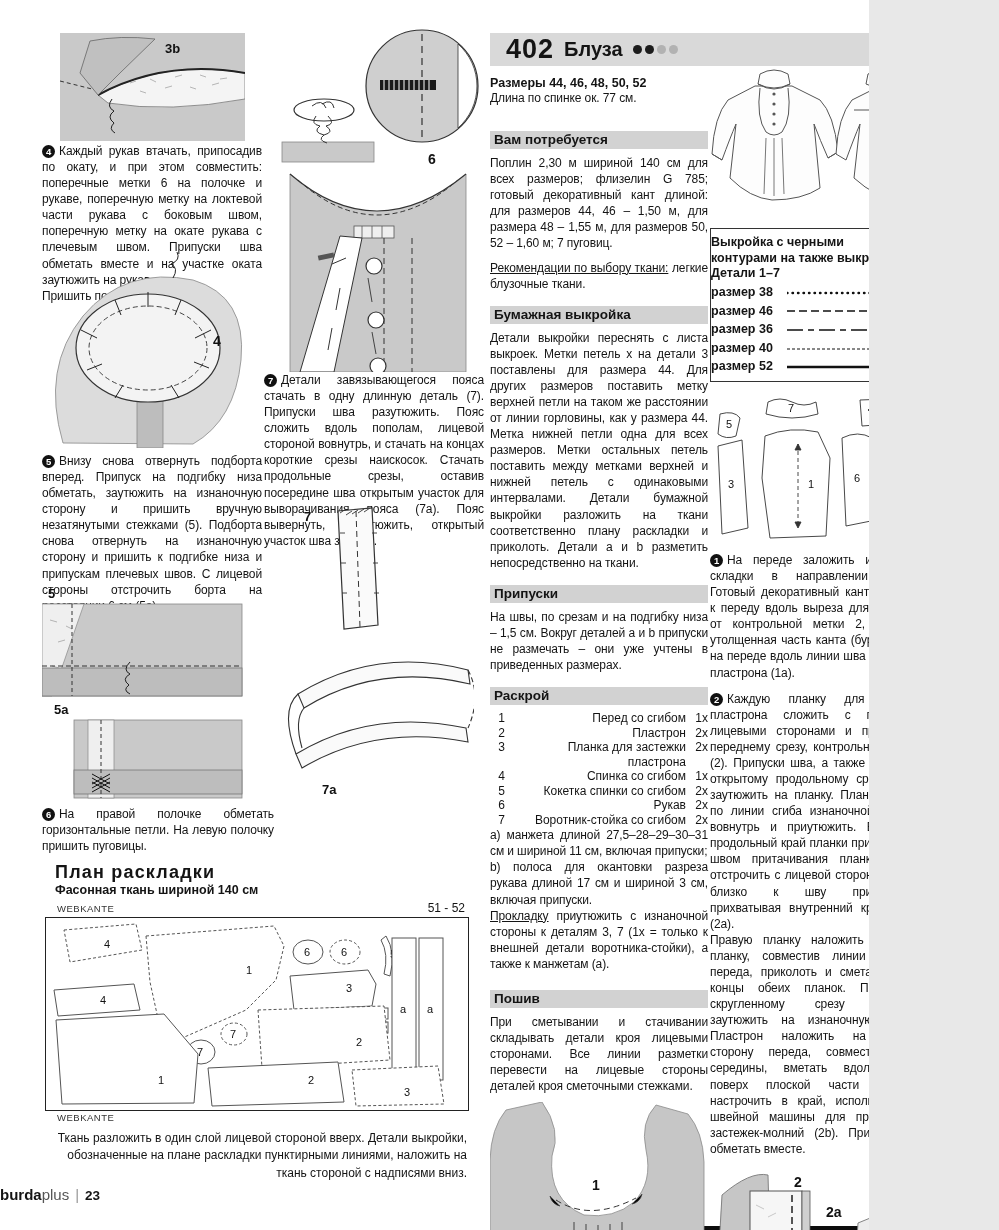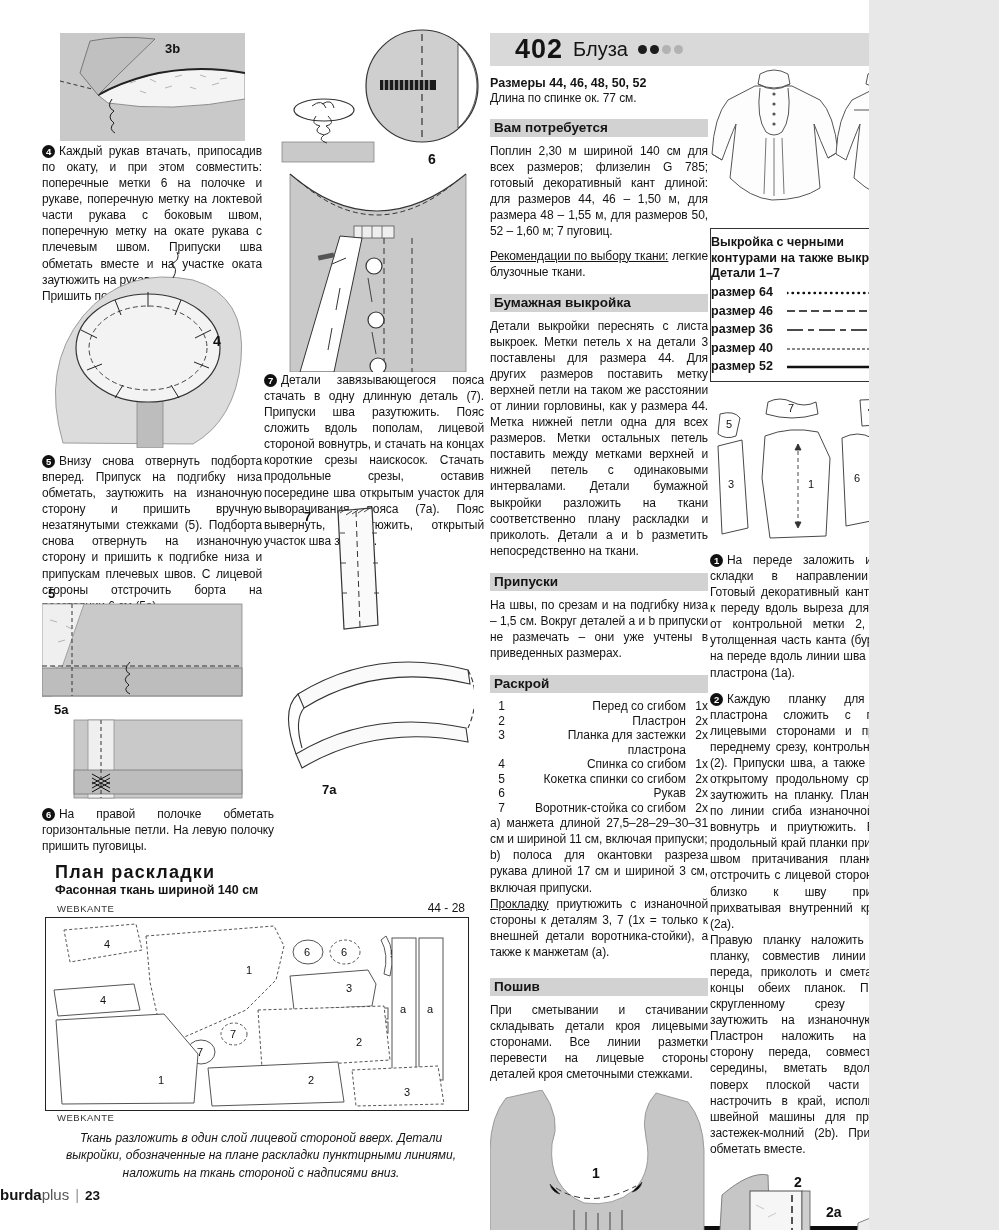--- a/index.html
+++ b/index.html
@@ -5,38 +5,38 @@
   html,body{margin:0;padding:0;background:#e8e8e8}
   .page{position:relative;width:869px;height:1230px;background:#ffffff;
         font-family:"Liberation Sans",sans-serif;color:#141414;overflow:hidden}
   .abs{position:absolute}
   p{margin:0}
   .body{font-size:12px;line-height:1.34;text-align:justify;letter-spacing:-0.1px}
   .stepnum{display:inline-block;width:13px;height:13px;border-radius:50%;background:#111;color:#fff;
            font-size:9.5px;font-weight:bold;text-align:center;line-height:13.5px;margin-right:4px}
   .secbar{background:var(--section_bar,#d4d4d4);font-weight:bold;font-size:13.5px;
           padding:1px 4px 2px;margin:14px 0 6px}
-  .headerbar{background:var(--header_bar,#d9d9d9);height:33px;display:flex;align-items:center;padding-left:25px}
+  .headerbar{background:var(--header_bar,#d9d9d9);height:33px;display:flex;align-items:center;padding-left:16px}
   .hnum{font-size:27px;font-weight:bold;letter-spacing:1px}
-  .htitle{font-size:20px;font-weight:normal;margin-left:10px}
+  .htitle{font-size:20px;font-weight:bold;margin-left:10px}
   .dots{margin-left:10px;display:flex;gap:3px;align-items:center}
   .dot{width:9px;height:9px;border-radius:50%;display:inline-block}
   .dot-filled{background:var(--dot_filled,#1c1c1c)}
   .dot-empty{background:var(--dot_empty,#b2b2b2)}
   .boldline{font-size:12.5px;font-weight:bold}
   .cutrow{display:flex;font-size:12px;line-height:14.5px}
   .cutrow .n{width:15px;text-align:right;margin-right:7px}
   .cutrow .nm{flex:1;text-align:right}
   .cutrow .q{width:22px;text-align:right}
   .ul{text-decoration:underline}
   .planhead{font-size:18px;font-weight:bold;letter-spacing:1.2px}
   .plansub{font-size:12.5px;font-weight:bold}
   .webkante{font-size:9.5px;color:#333;letter-spacing:.5px}
   .planbox{border:1.2px solid #222;background:#fff}
-  .plannote{font-size:12px;font-style:italic;line-height:1.45;text-align:center}
+  .plannote{font-size:12px;line-height:1.45;text-align:right}
   .legendbox{border:1.2px solid #333;padding:6px 0;font-size:12.5px;font-weight:bold;line-height:1.25}
   .legrow{display:flex;align-items:center;margin-top:3px}
   .legrow .ll{width:76px}
   .footer{font-size:15px;text-align:left;width:100%}
   .f-bold{font-weight:bold}
   .f-light{color:#555}
   .f-div{color:#999;margin:0 6px;font-weight:normal}
   .f-page{font-weight:bold;font-size:13.5px}
   .fig text{font-family:"Liberation Sans",sans-serif}
   .lbl{font-size:13px;font-weight:bold;fill:#111}
@@ -108,21 +108,21 @@
     </g>
   </svg>
 
   <div class="abs" style="left:42px;top:806px;width:232px">
     <p class="body"><span class="stepnum">6</span><span>На правой полочке обметать горизонтальные петли. На левую полочку пришить пуговицы.</span></p>
   </div>
 
   <div class="abs planhead" style="left:55px;top:862px">План раскладки</div>
   <div class="abs plansub" style="left:55px;top:883px">Фасонная ткань шириной 140 см</div>
   <div class="abs webkante" style="left:57px;top:903px">WEBKANTE</div>
-  <div class="abs" style="left:380px;top:901px;width:85px;text-align:right;font-size:12px">44 - 28</div>
+  <div class="abs" style="left:380px;top:901px;width:85px;text-align:right;font-size:12px">51 - 52</div>
 
   <div class="abs planbox" style="left:45px;top:917px;width:422px;height:192px">
     <svg class="fig" width="420" height="190" viewBox="0 0 420 190">
       <polygon class="dsh" points="18,12 90,6 96,32 24,44"></polygon>
       <text class="lblsm" x="58" y="30">4</text>
       <polygon class="sol" points="8,72 88,66 94,92 12,98"></polygon>
       <text class="lblsm" x="54" y="86">4</text>
       <path class="dsh" d="M100,18 L228,8 L238,28 L230,62 L200,92 L118,128 L104,64 Z"></path>
       <text class="lblsm" x="200" y="56">1</text>
       <ellipse class="sol" cx="262" cy="34" rx="15" ry="12"></ellipse>
@@ -227,21 +227,21 @@
         <span class="dot dot-filled"></span>
         <span class="dot dot-empty"></span>
         <span class="dot dot-empty"></span>
       </span>
   </div>
 
   <div class="abs" style="left:490px;top:76px;width:218px">
     <p class="boldline">Размеры 44, 46, 48, 50, 52</p>
     <p class="body" style="text-align:left">Длина по спинке ок. 77 см.</p>
 
-    <div class="secbar" style="margin-top:13px">Вам потребуется</div>
+    <div class="secbar" style="margin-top:25px">Вам потребуется</div>
     <p class="body">Поплин 2,30 м шириной 140 см для всех размеров; флизелин G 785; готовый декоративный кант длиной: для размеров 44, 46 – 1,50 м, для размера 48 – 1,55 м, для размеров 50, 52 – 1,60 м; 7 пуговиц.</p>
     <p class="body" style="margin-top:8px"><span class="ul">Рекомендации по выбору ткани:</span><span> легкие блузочные ткани.</span></p>
 
     <div class="secbar">Бумажная выкройка</div>
     <p class="body">Детали выкройки переснять с листа выкроек. Метки петель x на детали 3 поставлены для размера 44. Для других размеров поставить метку верхней петли на таком же расстоянии от линии горловины, как у размера 44. Метка нижней петли одна для всех размеров. Метки остальных петель поставить между метками верхней и нижней петель с одинаковыми интервалами. Детали бумажной выкройки разложить на ткани соответственно плану раскладки и приколоть. Детали a и b разметить непосредственно на ткани.</p>
 
     <div class="secbar">Припуски</div>
     <p class="body">На швы, по срезам и на подгибку низа – 1,5 см. Вокруг деталей a и b припуски не размечать – они уже учтены в приведенных размерах.</p>
 
     <div class="secbar">Раскрой</div>
@@ -329,21 +329,21 @@
         <path d="M166,52 L162,136 M174,52 L174,138 M182,52 L186,136" fill="none" stroke-width="0.8"></path>
       </g>
     </svg>
 
     
     <div class="legendbox" style="margin-top:10px">
       <div>Выкройка с черными</div>
       <div>контурами на также выкроек C</div>
       <div>Детали 1–7</div>
       <div class="legrow">
-          <span class="ll">размер 64</span>
+          <span class="ll">размер 38</span>
         <svg width="122" height="6">
             <line x1="0" y1="3" x2="122" y2="3" stroke="#111" stroke-width="2.4" stroke-dasharray="0.5 5" stroke-linecap="round"></line>
           </svg>
         </div>
       <div class="legrow">
           <span class="ll">размер 46</span>
         <svg width="122" height="6">
             <line x1="0" y1="3" x2="122" y2="3" stroke="#111" stroke-width="1.4" stroke-dasharray="8 4"></line>
           </svg>
         </div>

